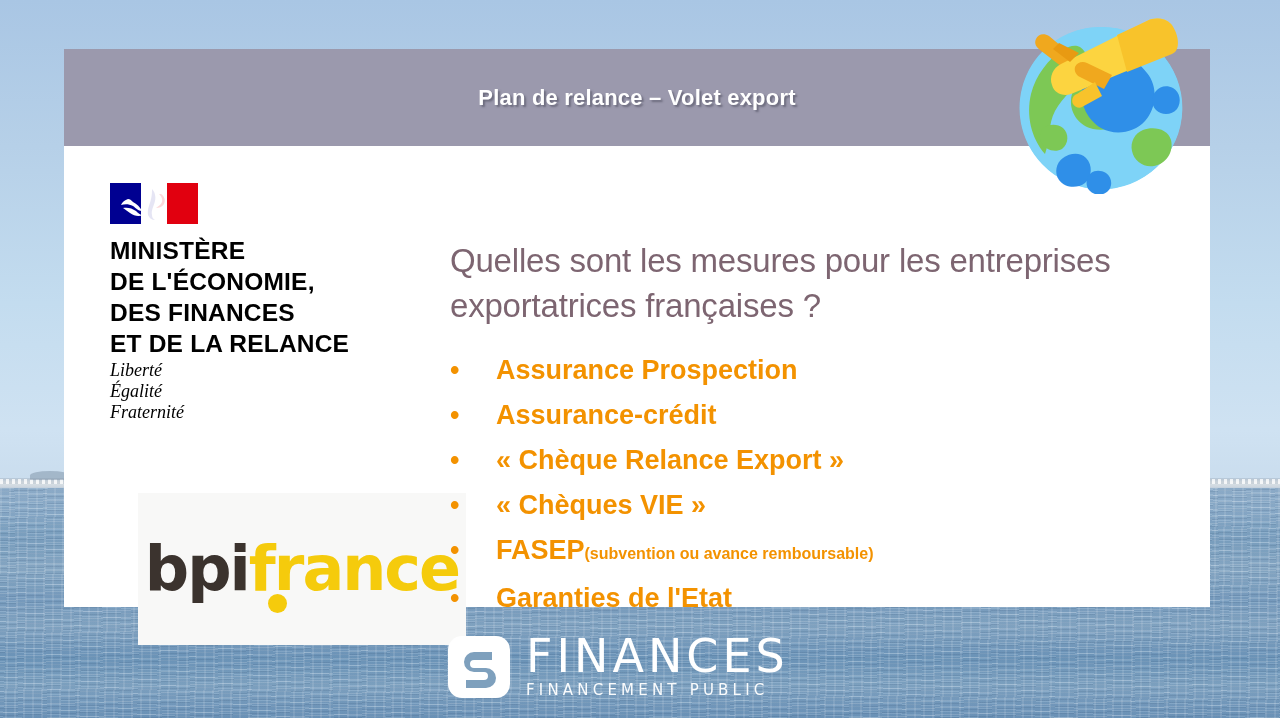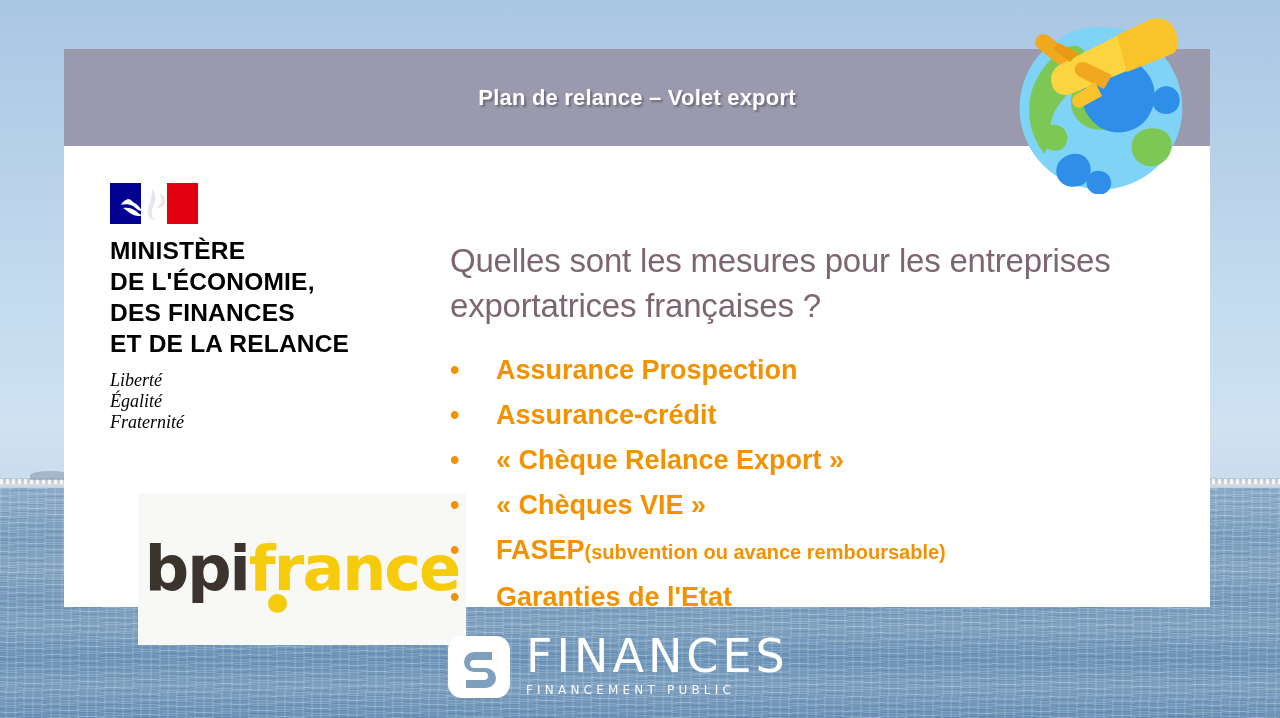--- a/index.html
+++ b/index.html
@@ -87,21 +87,21 @@
   .ministry-line {
     font-family:"Liberation Sans", sans-serif;
     font-weight:bold;
     font-size:24.5px;
     line-height:31px;
     letter-spacing:.2px;
     color:#000000;
     white-space:nowrap;
   }
   #ministry-motto {
-    margin-top:11px;
+    margin-top:1px;
     font-family:"Liberation Serif", serif;
     font-style:italic;
     font-size:18px;
     line-height:21px;
     color:#000000;
   }
 
   #bpifrance-box {
     position:absolute; left:28px; top:310px;
     width:328px; height:152px;
@@ -147,41 +147,41 @@
     font-weight:bold;
     line-height:45px;
     white-space:nowrap;
   }
   .measure-bullet {
     width:46px; flex:0 0 46px;
     font-size:27px; line-height:45px;
     color:#f39200;
     text-align:left;
   }
-  .measure-note { font-size:20px; font-weight:bold; }
+  .measure-note { font-size:16px; font-weight:bold; }
 
   
   #sogedev-logo {
     position:absolute; left:448px; top:633px;
     width:380px; height:68px;
     display:flex; align-items:center; gap:16px;
   }
   #sogedev-mark { flex:0 0 auto; }
   #sogedev-text { display:flex; flex-direction:column; }
   #sogedev-name {
     color:#ffffff;
     font-size:46px;
     line-height:46px;
     letter-spacing:4px;
     font-weight:normal;
     font-family:"DejaVu Sans", sans-serif;
   }
   #sogedev-tagline {
     color:#ffffff;
-    font-size:12px;
+    font-size:15px;
     line-height:22px;
     letter-spacing:4.2px;
     font-family:"DejaVu Sans", sans-serif;
     opacity:.96;
   }
 </style>
 </head>
 <body>
 
 <div id="bg-photo">

